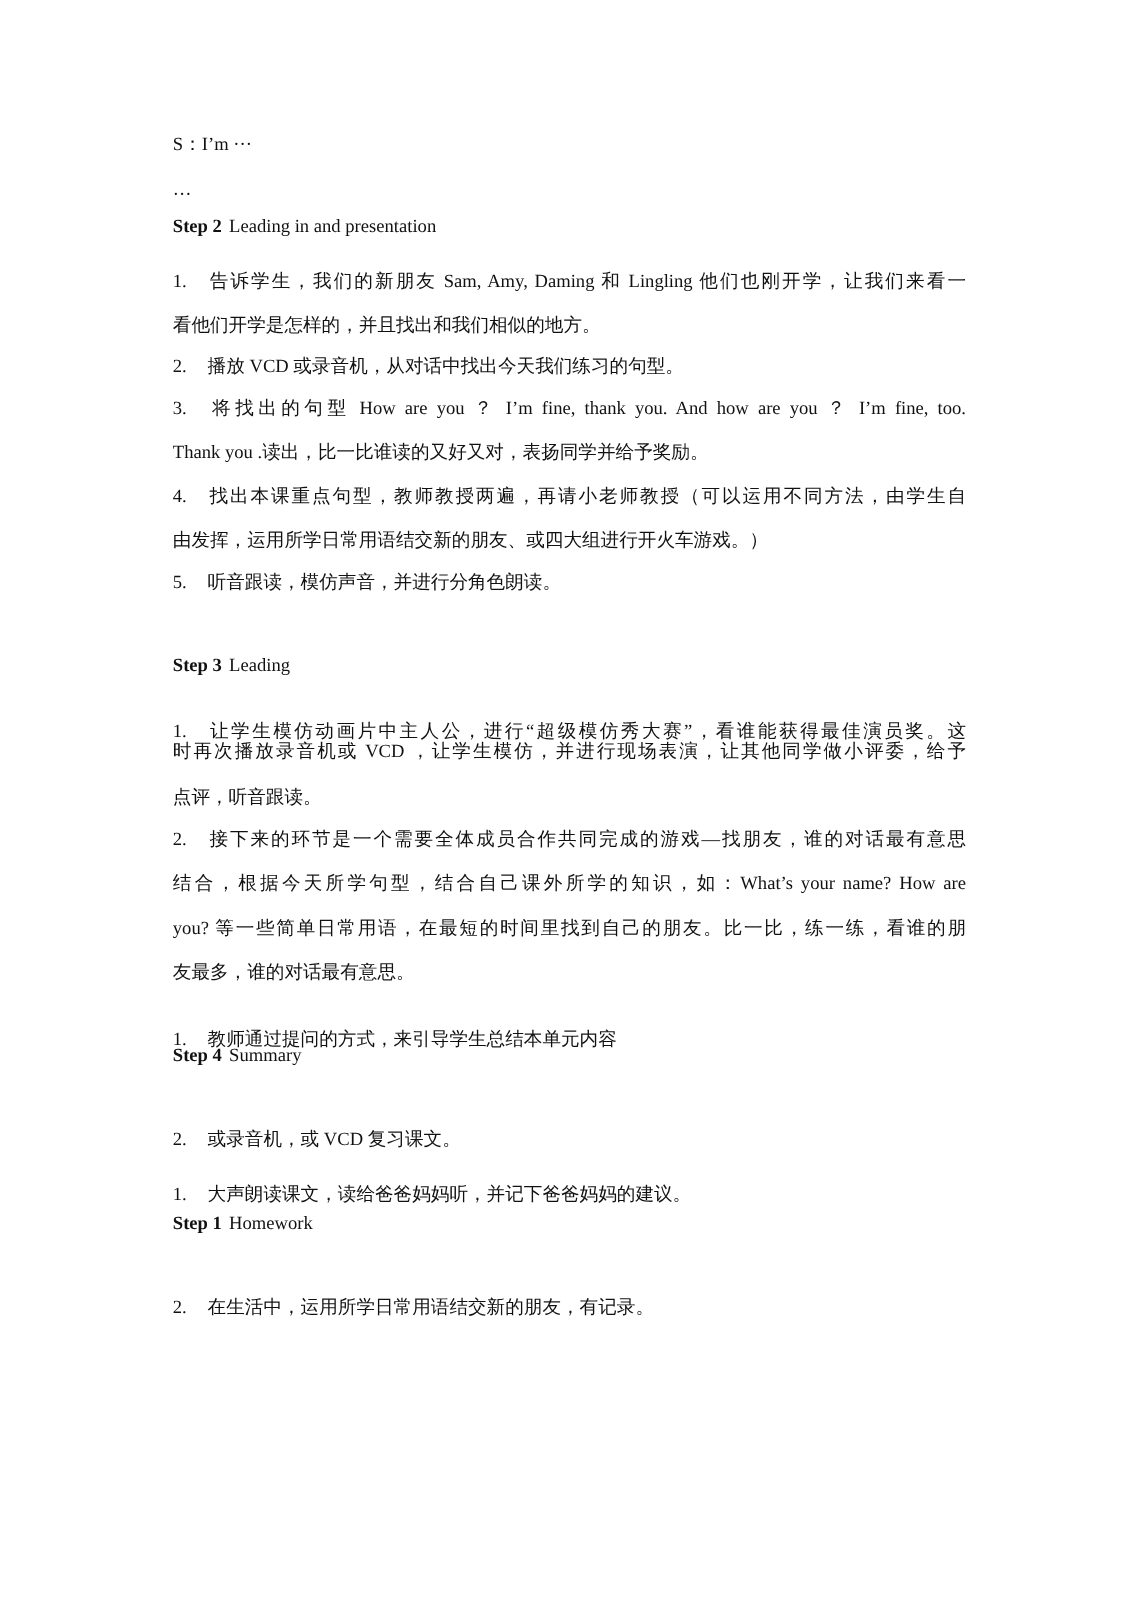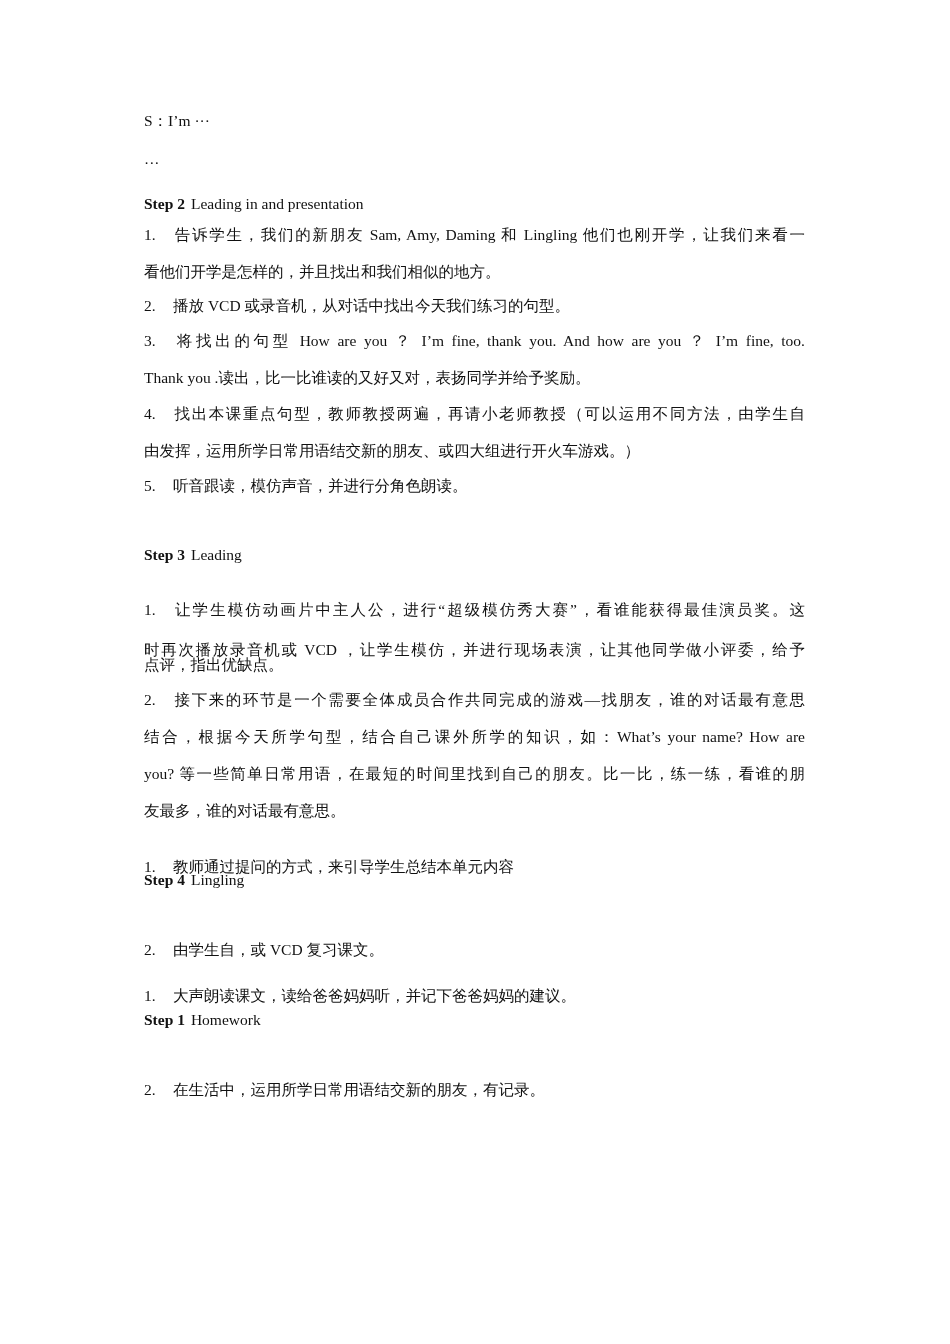--- a/index.html
+++ b/index.html
@@ -12,48 +12,48 @@
     .gap { display: inline-block; width: 6px; }
   </style>
 </head>
 <body>
 
 <div>
 
   <div class="line" style="top:111px">S：I’m  ···</div>
   <div class="line" style="top:153px">···</div>
 
-  <div class="line" style="top:194px">
+  <div class="line" style="top:179px">
     <b>Step  2</b><span class="gap"></span><span>Leading  in  and  presentation</span>
   </div>
   <div class="line just" style="top:225px"><span class="num">1.</span><span>告诉学生，我们的新朋友 Sam,  Amy,  Daming 和 Lingling 他们也刚开学，让我们来看一</span></div>
   <div class="line" style="top:262px">看他们开学是怎样的，并且找出和我们相似的地方。</div>
   <div class="line" style="top:296px"><span class="num">2.</span><span>播放 VCD 或录音机，从对话中找出今天我们练习的句型。</span></div>
   <div class="line just" style="top:331px"><span class="num">3.</span><span>将找出的句型 How  are  you  ？ I’m  fine,  thank  you.  And  how  are  you  ？ I’m  fine,  too.</span></div>
   <div class="line" style="top:368px">Thank  you  .读出，比一比谁读的又好又对，表扬同学并给予奖励。</div>
   <div class="line just" style="top:404px"><span class="num">4.</span><span>找出本课重点句型，教师教授两遍，再请小老师教授（可以运用不同方法，由学生自</span></div>
   <div class="line" style="top:441px">由发挥，运用所学日常用语结交新的朋友、或四大组进行开火车游戏。）</div>
   <div class="line" style="top:476px"><span class="num">5.</span><span>听音跟读，模仿声音，并进行分角色朗读。</span></div>
 
   <div class="line" style="top:545px">
     <b>Step  3</b><span class="gap"></span><span>Leading</span>
   </div>
   <div class="line just" style="top:600px"><span class="num">1.</span><span>让学生模仿动画片中主人公，进行“超级模仿秀大赛”，看谁能获得最佳演员奖。这</span></div>
-  <div class="line just" style="top:640px">时再次播放录音机或 VCD ，让学生模仿，并进行现场表演，让其他同学做小评委，给予</div>
-  <div class="line" style="top:655px">点评，指出优缺点。</div>
+  <div class="line just" style="top:617px">时再次播放录音机或 VCD ，让学生模仿，并进行现场表演，让其他同学做小评委，给予</div>
+  <div class="line" style="top:655px">点评，听音跟读。</div>
   <div class="line just" style="top:690px"><span class="num">2.</span><span>接下来的环节是一个需要全体成员合作共同完成的游戏—找朋友，谁的对话最有意思</span></div>
   <div class="line just" style="top:727px">结合，根据今天所学句型，结合自己课外所学的知识，如：What’s  your  name?  How  are</div>
   <div class="line just" style="top:764px">you?  等一些简单日常用语，在最短的时间里找到自己的朋友。比一比，练一练，看谁的朋</div>
   <div class="line" style="top:801px">友最多，谁的对话最有意思。</div>
 
   <div class="line" style="top:870px">
-    <b>Step  4</b><span class="gap"></span><span>Lingling</span>
+    <b>Step  4</b><span class="gap"></span><span>Summary</span>
   </div>
   <div class="line" style="top:857px"><span class="num">1.</span><span>教师通过提问的方式，来引导学生总结本单元内容</span></div>
-  <div class="line" style="top:940px"><span class="num">2.</span><span>由学生自，或 VCD 复习课文。</span></div>
+  <div class="line" style="top:940px"><span class="num">2.</span><span>或录音机，或 VCD 复习课文。</span></div>
 
   <div class="line" style="top:1010px">
     <b>Step  1</b><span class="gap"></span><span>Homework</span>
   </div>
   <div class="line" style="top:986px"><span class="num">1.</span><span>大声朗读课文，读给爸爸妈妈听，并记下爸爸妈妈的建议。</span></div>
   <div class="line" style="top:1080px"><span class="num">2.</span><span>在生活中，运用所学日常用语结交新的朋友，有记录。</span></div>
 
 </div>
 
 </body></html>

